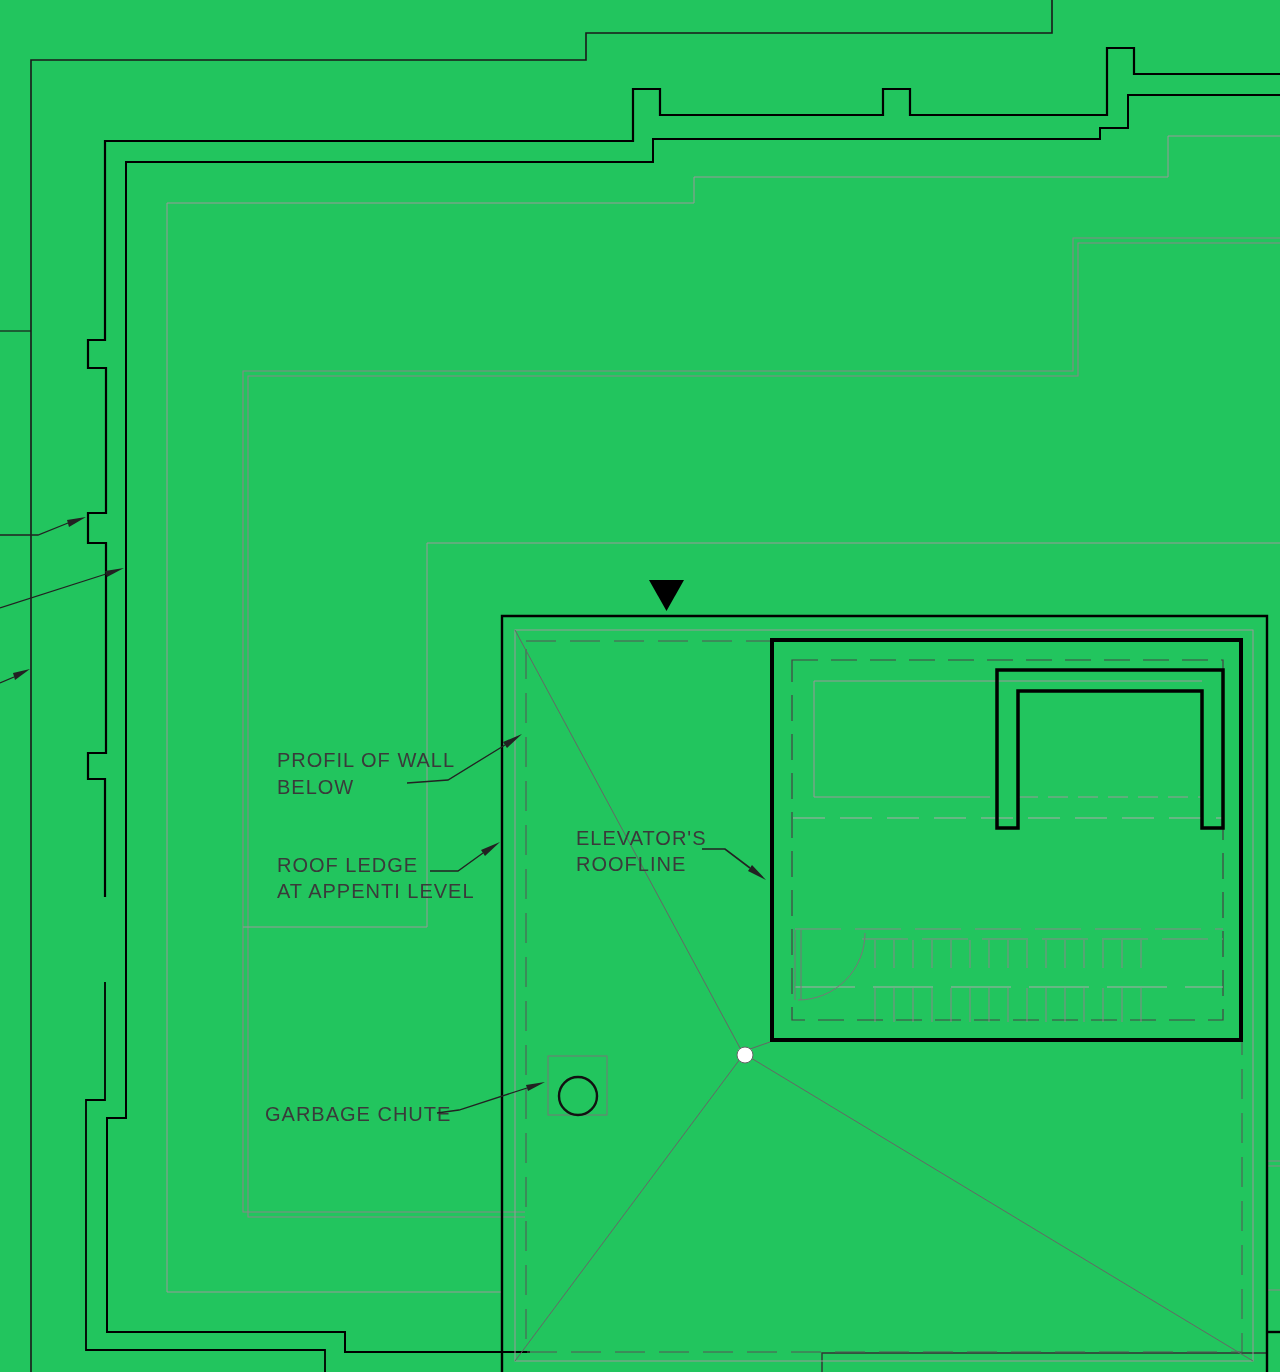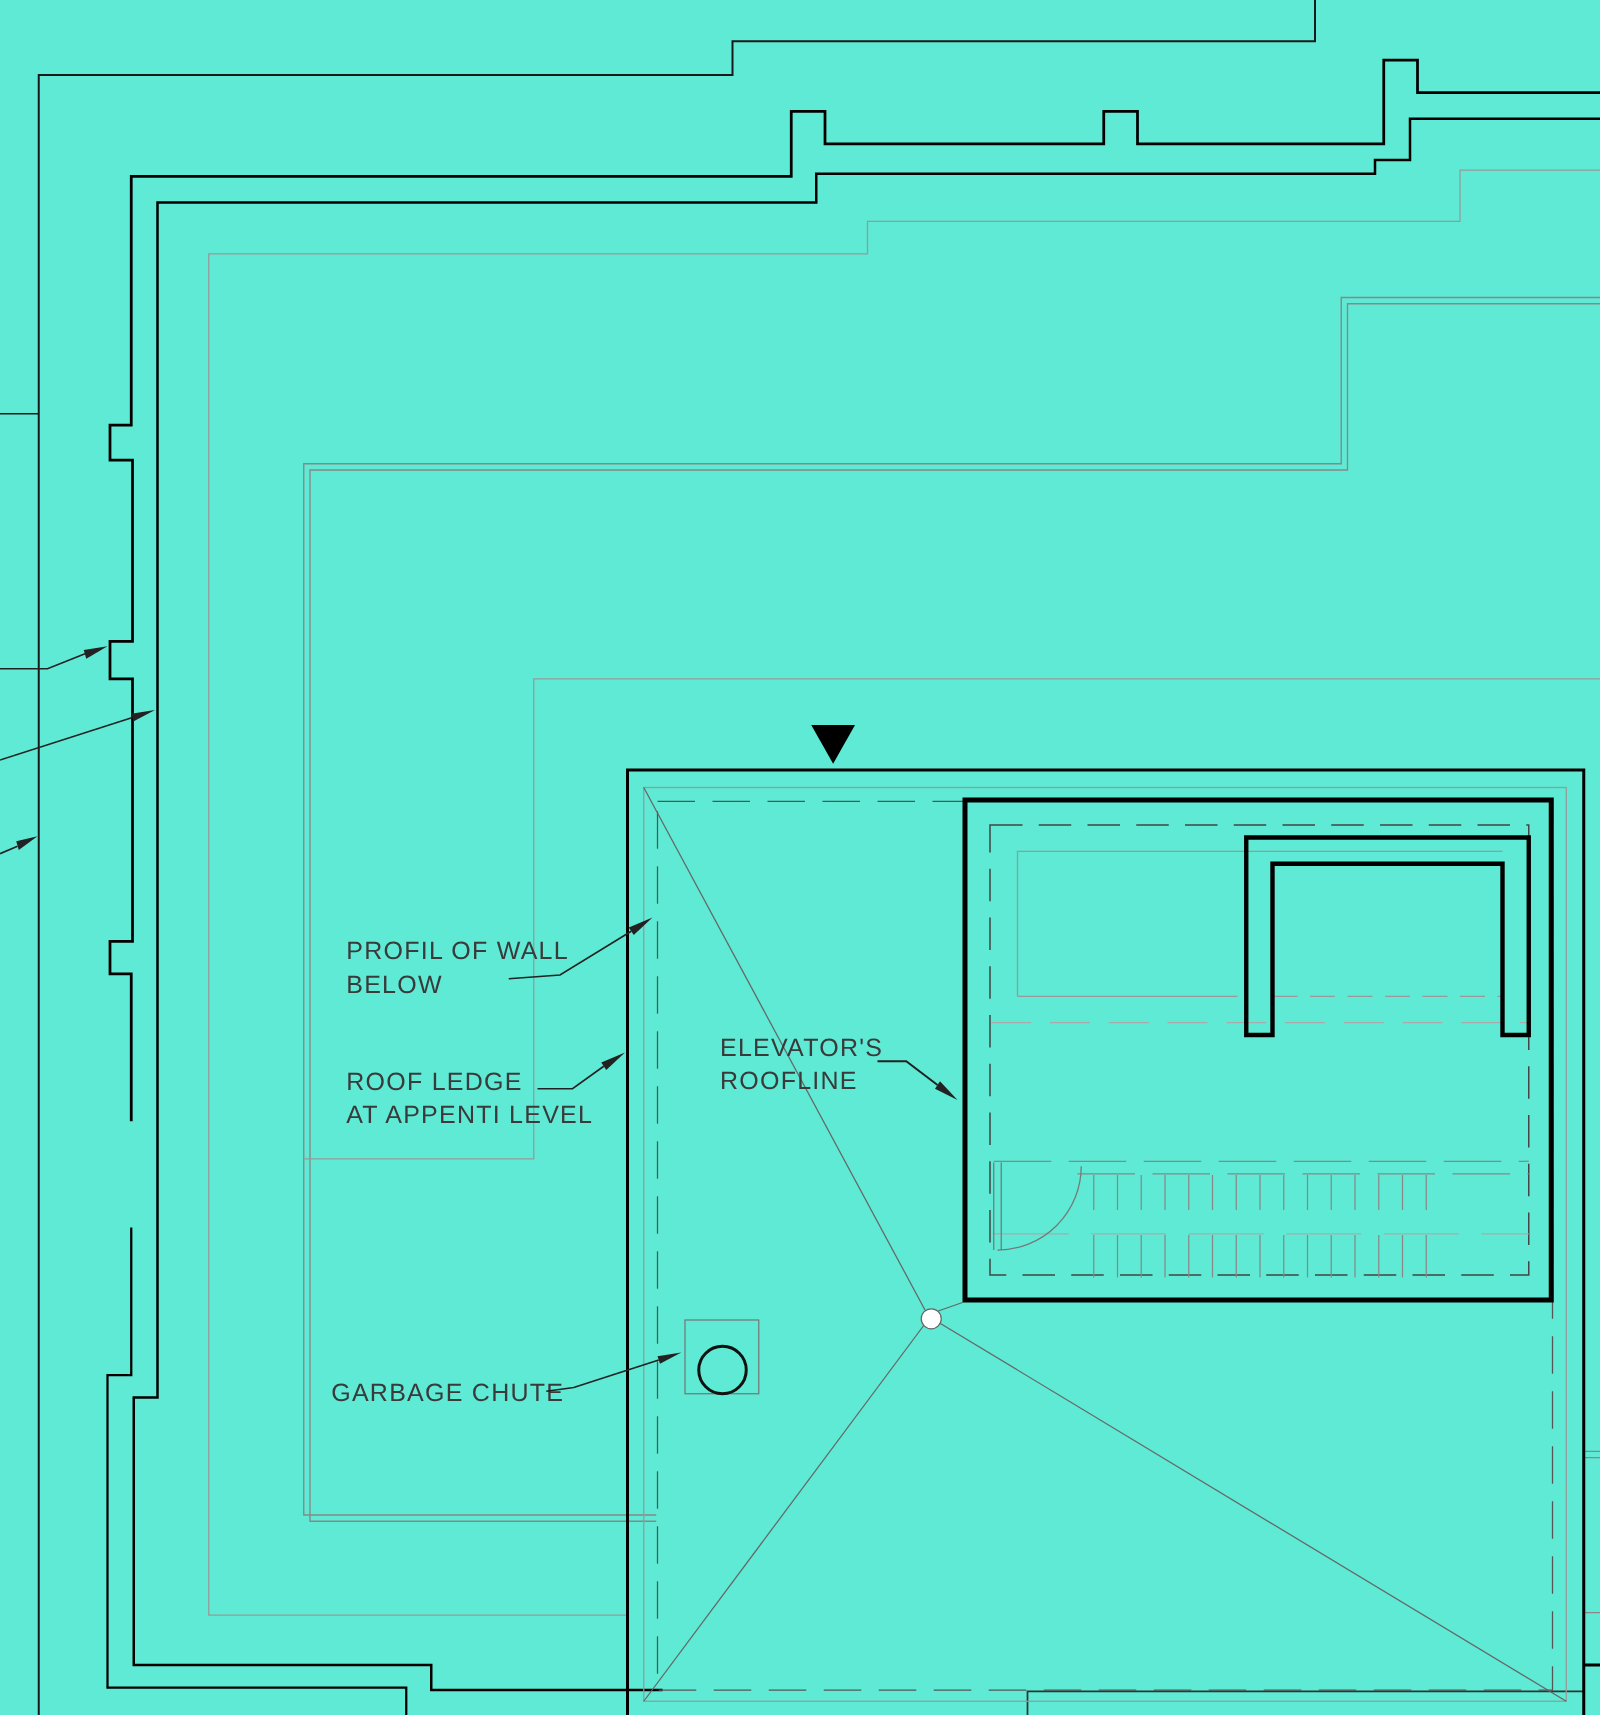--- a/index.html
+++ b/index.html
@@ -1,16 +1,16 @@
 <!DOCTYPE html>
 <html><head>
 <meta charset="utf-8">
 <style>
   html,body{margin:0;padding:0;background:#ffffff;}
-  .sheet{position:relative;width:1280px;height:1372px;background:#5eead4;overflow:hidden;}
+  .sheet{position:relative;width:1280px;height:1372px;background:#22c55e;overflow:hidden;}
   svg{display:block;}
   text{font-family:"Liberation Sans", sans-serif;font-size:20px;letter-spacing:1px;fill:#3a3a3a;}
 </style>
 </head>
 <body>
 
 <div class="sheet">
 <svg width="1280" height="1372" viewBox="0 0 1280 1372">
 
   <g>

